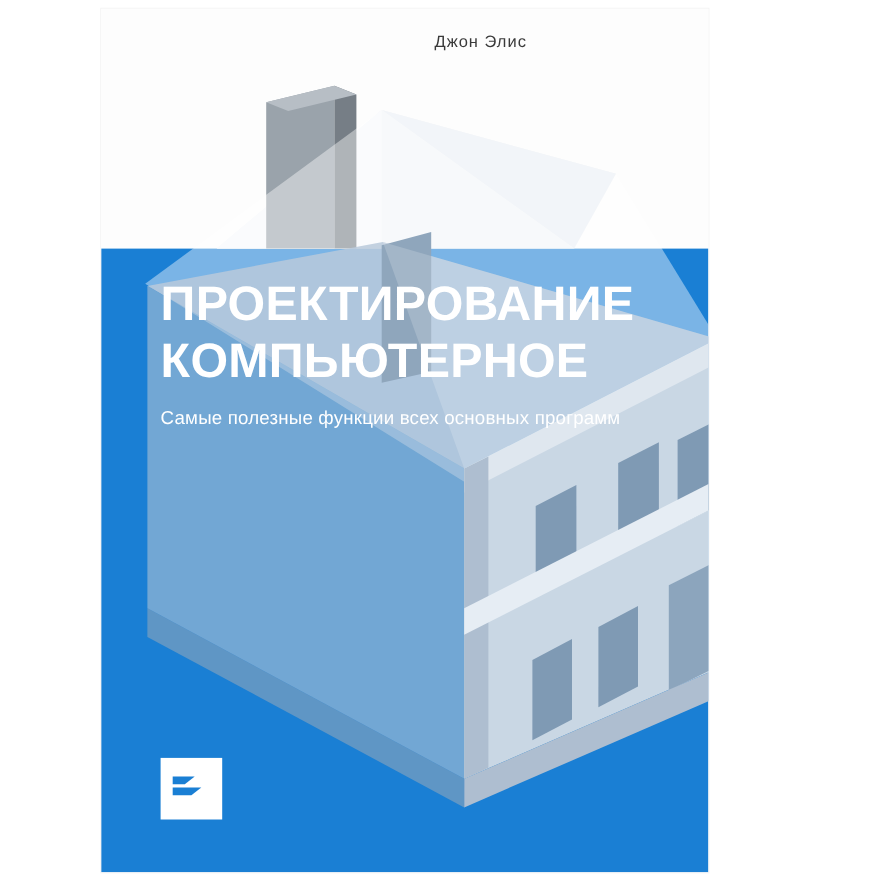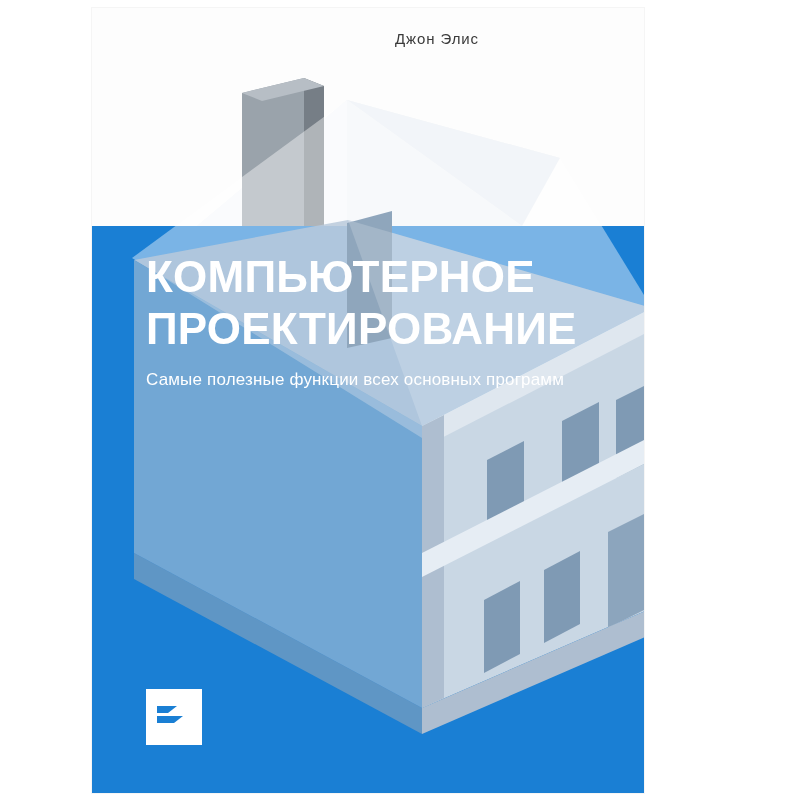--- a/index.html
+++ b/index.html
@@ -161,22 +161,22 @@
       <polygon points="42,545 330,700 330,726 42,571" fill="#8ea5bb" opacity="0.6"></polygon>
 
       <polygon points="42,252 330,418 330,700 42,545" fill="#ffffff" opacity="0.10"></polygon>
 
       <polygon points="256,212 560,300 330,418" fill="#ffffff" opacity="0.18"></polygon>
     </svg>
 
     <div class="author">Джон Элис</div>
 
     <div class="title-block">
+      <div class="title-line">ПРОЕКТИРОВАНИЕ</div>
       <div class="title-line">КОМПЬЮТЕРНОЕ</div>
-      <div class="title-line">ПРОЕКТИРОВАНИЕ</div>
       <div class="subtitle">Самые полезные функции всех основных программ</div>
     </div>
 
     <div class="publisher">
       <svg width="38" height="30" viewBox="0 0 38 30">
         <polygon points="2,4 22,4 13,11 2,11" fill="#1a7fd4"></polygon>
         <polygon points="2,14 28,14 19,21 2,21" fill="#1a7fd4"></polygon>
         <polygon points="2,24 34,24 25,29 2,29" fill="#1a7fd4" opacity="0"></polygon>
       </svg>
     </div>

